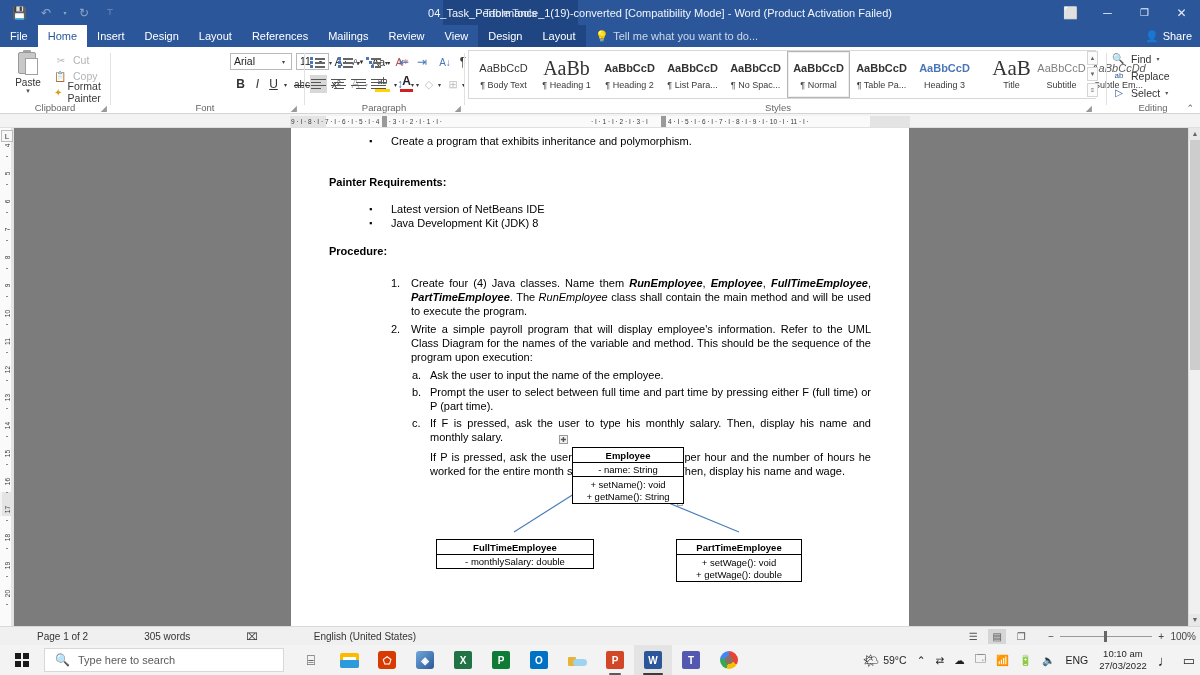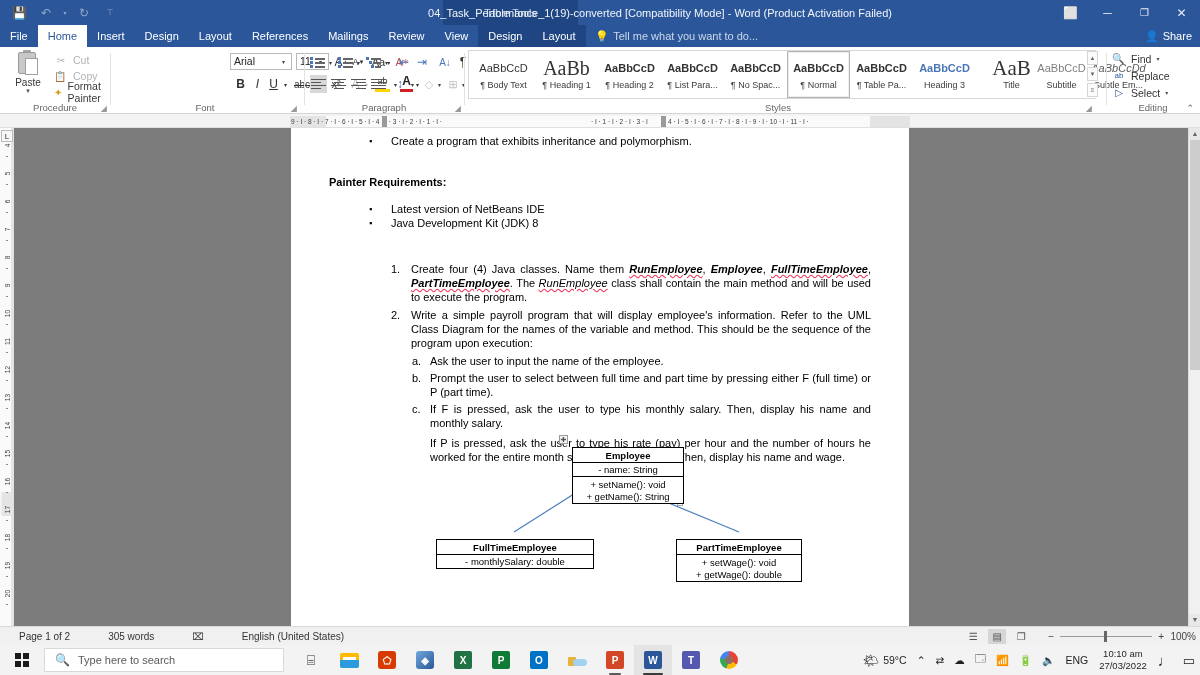--- a/index.html
+++ b/index.html
@@ -245,21 +245,21 @@
     font-size: 11px; color: #000; line-height: 14px;
   }
   .bullet-row { display: flex; margin-left: 40px; }
   .bullet-mark { width: 22px; font-size: 9px; line-height: 14px; }
   .h-bold { font-weight: bold; font-size: 11px; }
   .num-row { display: flex; margin-left: 62px; }
   .num-mark { width: 20px; flex: none; }
   .just { text-align: justify; }
   .ital { font-style: italic; }
   .bi { font-weight: bold; font-style: italic; }
-  .sq { text-decoration: underline; text-decoration-color: #e35; text-decoration-style: wavy; }
+  .sq { text-decoration-color: #e35; text-decoration-style: wavy; }
 
   
   .uml { position: absolute; left: 0; top: 0; width: 618px; height: 498px; pointer-events: none; }
   .umlbox {
     position: absolute; background: #fff; border: 1px solid #000;
     font-size: 9.5px; color: #000; text-align: center;
   }
   .umlbox .hdr {
     font-weight: bold; border-bottom: 1px solid #000; padding: 1.5px 4px; font-size: 9.5px;
   }
@@ -273,21 +273,21 @@
   .small-sq {
     position: absolute; width: 6px; height: 6px; border: 1px solid #aaa; background: #fff;
   }
 
   
   .statusbar {
     position: absolute; top: 626px; left: 0; width: 1200px; height: 19px;
     background: #f0f0f0; border-top: 1px solid #d9d9d9;
     display: flex; align-items: center; font-size: 10px; color: #333;
   }
-  .sb-item { padding: 0 19px; white-space: nowrap; display: flex; align-items: center; gap: 4px; }
+  .sb-item { padding: 0 19px; white-space: nowrap; display: flex; align-items: center; gap: 4px; margin-left: 18px; }
   .sb-right {
     position: absolute; right: 4px; top: 0; height: 19px;
     display: flex; align-items: center; gap: 6px; font-size: 10px; color: #444;
   }
   .viewbtn {
     width: 18px; height: 15px; display: flex; align-items: center; justify-content: center;
     font-size: 10px; color: #555;
   }
   .viewbtn.active { background: #d6d6d6; }
   .zoomtrack {
@@ -401,21 +401,21 @@
       <span>Cut</span>
     </div>
     <div class="cb-item" style="top:21px">
       <span class="cb-icon">📋</span>
       <span>Copy</span>
     </div>
     <div class="cb-item" style="top:37px;color:#3a3a3a">
       <span class="cb-icon" style="color:#d4a017">✦</span>
       <span>Format Painter</span>
     </div>
-    <div class="rgroup-label">Procedure</div>
+    <div class="rgroup-label">Clipboard</div>
     <div class="dlg-launcher">◢</div>
   </div>
   <div class="rgroup-sep" style="left:110px"></div>
 
   <div class="rgroup" style="left:110px;width:190px;">
     <div class="fontname">Arial</div>
     <span class="ddcaret" style="left:172px;top:11px">▾</span>
     <div class="fontsize">11</div>
     <span class="ddcaret" style="left:209px;top:11px">▾</span>
 
@@ -685,20 +685,21 @@
       <div class="bullet-row">
         <span class="bullet-mark">▪</span>
         <span>Latest version of NetBeans IDE</span>
       </div>
       <div class="bullet-row">
         <span class="bullet-mark">▪</span>
         <span>Java Development Kit (JDK) 8</span>
       </div>
 
       <div style="height:14px"></div>
+      <div class="h-bold">Procedure:</div>
 
       <div style="height:18px"></div>
       <div class="num-row just">
         <span class="num-mark">1.</span>
         <span><span>Create four (4) Java classes. Name them </span><span class="bi sq">RunEmployee</span><span>, </span><span class="bi">Employee</span><span>, </span><span class="bi sq">FullTimeEmployee</span><span>, </span><span class="bi sq">PartTimeEmployee</span><span>. The </span><span class="ital sq">RunEmployee</span><span> class shall contain the main method and will be used to execute the program.</span></span>
       </div>
 
       <div style="height:4px"></div>
       <div class="num-row just">
         <span class="num-mark">2.</span>

